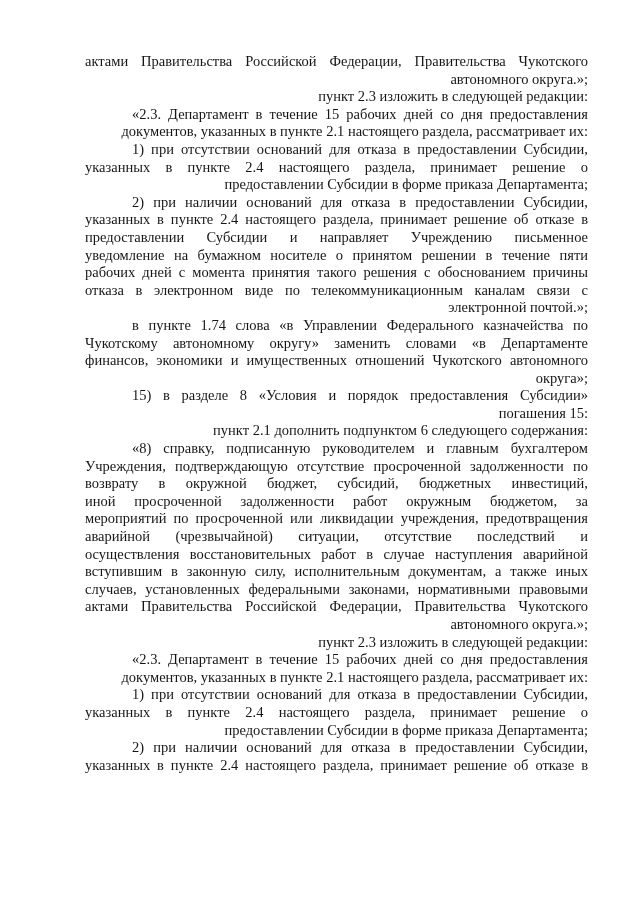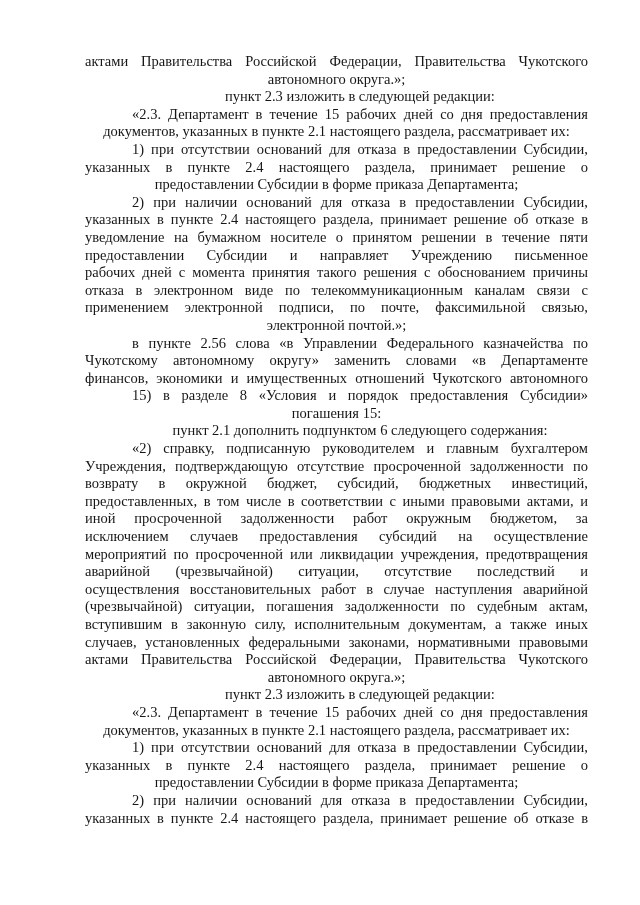--- a/index.html
+++ b/index.html
@@ -21,21 +21,21 @@
     width: 503px;
     font-family: "Liberation Serif", "DejaVu Serif", serif;
     font-size: 14.5px;
     color: #161616;
     -webkit-font-smoothing: antialiased;
   }
   .line {
     height: 17.6px;
     line-height: 17.6px;
     overflow: hidden;
-    text-align: center;
+    text-align: right;
     white-space: normal;
   }
   .line.stretch {
     text-align: justify;
     text-align-last: justify;
   }
   .line.indent {
     text-indent: 47px;
     font-family: Liberation Serif, serif;
   }
@@ -48,42 +48,39 @@
       <div class="line stretch">актами Правительства Российской Федерации, Правительства Чукотского</div>
       <div class="line">автономного округа.»;</div>
       <div class="line indent">пункт 2.3 изложить в следующей редакции:</div>
       <div class="line indent stretch">«2.3. Департамент в течение 15 рабочих дней со дня предоставления</div>
       <div class="line">документов, указанных в пункте 2.1 настоящего раздела, рассматривает их:</div>
       <div class="line indent stretch">1) при отсутствии оснований для отказа в предоставлении Субсидии,</div>
       <div class="line stretch">указанных в пункте 2.4 настоящего раздела, принимает решение о</div>
       <div class="line">предоставлении Субсидии в форме приказа Департамента;</div>
       <div class="line indent stretch">2) при наличии оснований для отказа в предоставлении Субсидии,</div>
       <div class="line stretch">указанных в пункте 2.4 настоящего раздела, принимает решение об отказе в</div>
+      <div class="line stretch">предоставлении Субсидии и направляет Учреждению письменное</div>
       <div class="line stretch">уведомление на бумажном носителе о принятом решении в течение пяти</div>
-      <div class="line stretch">предоставлении Субсидии и направляет Учреждению письменное</div>
       <div class="line stretch">рабочих дней с момента принятия такого решения с обоснованием причины</div>
       <div class="line stretch">отказа в электронном виде по телекоммуникационным каналам связи с</div>
-      <div class="line stretch">применением электронной подписи, по почте, факсимильной связью,</div>
       <div class="line">электронной почтой.»;</div>
-      <div class="line indent stretch">в пункте 2.56 слова «в Управлении Федерального казначейства по</div>
+      <div class="line indent stretch">в пункте 1.74 слова «в Управлении Федерального казначейства по</div>
       <div class="line stretch">Чукотскому автономному округу» заменить словами «в Департаменте</div>
       <div class="line stretch">финансов, экономики и имущественных отношений Чукотского автономного</div>
+      <div class="line">округа»;</div>
       <div class="line indent stretch">15) в разделе 8 «Условия и порядок предоставления Субсидии»</div>
       <div class="line">погашения 15:</div>
       <div class="line indent">пункт 2.1 дополнить подпунктом 6 следующего содержания:</div>
-      <div class="line indent stretch">«2) справку, подписанную руководителем и главным бухгалтером</div>
+      <div class="line indent stretch">«8) справку, подписанную руководителем и главным бухгалтером</div>
       <div class="line stretch">Учреждения, подтверждающую отсутствие просроченной задолженности по</div>
       <div class="line stretch">возврату в окружной бюджет, субсидий, бюджетных инвестиций,</div>
-      <div class="line stretch">предоставленных, в том числе в соответствии с иными правовыми актами, и</div>
       <div class="line stretch">иной просроченной задолженности работ окружным бюджетом, за</div>
-      <div class="line stretch">исключением случаев предоставления субсидий на осуществление</div>
       <div class="line stretch">мероприятий по просроченной или ликвидации учреждения, предотвращения</div>
       <div class="line stretch">аварийной (чрезвычайной) ситуации, отсутствие последствий и</div>
       <div class="line stretch">осуществления восстановительных работ в случае наступления аварийной</div>
-      <div class="line stretch">(чрезвычайной) ситуации, погашения задолженности по судебным актам,</div>
       <div class="line stretch">вступившим в законную силу, исполнительным документам, а также иных</div>
       <div class="line stretch">случаев, установленных федеральными законами, нормативными правовыми</div>
       <div class="line stretch">актами Правительства Российской Федерации, Правительства Чукотского</div>
       <div class="line">автономного округа.»;</div>
       <div class="line indent">пункт 2.3 изложить в следующей редакции:</div>
       <div class="line indent stretch">«2.3. Департамент в течение 15 рабочих дней со дня предоставления</div>
       <div class="line">документов, указанных в пункте 2.1 настоящего раздела, рассматривает их:</div>
       <div class="line indent stretch">1) при отсутствии оснований для отказа в предоставлении Субсидии,</div>
       <div class="line stretch">указанных в пункте 2.4 настоящего раздела, принимает решение о</div>
       <div class="line">предоставлении Субсидии в форме приказа Департамента;</div>

